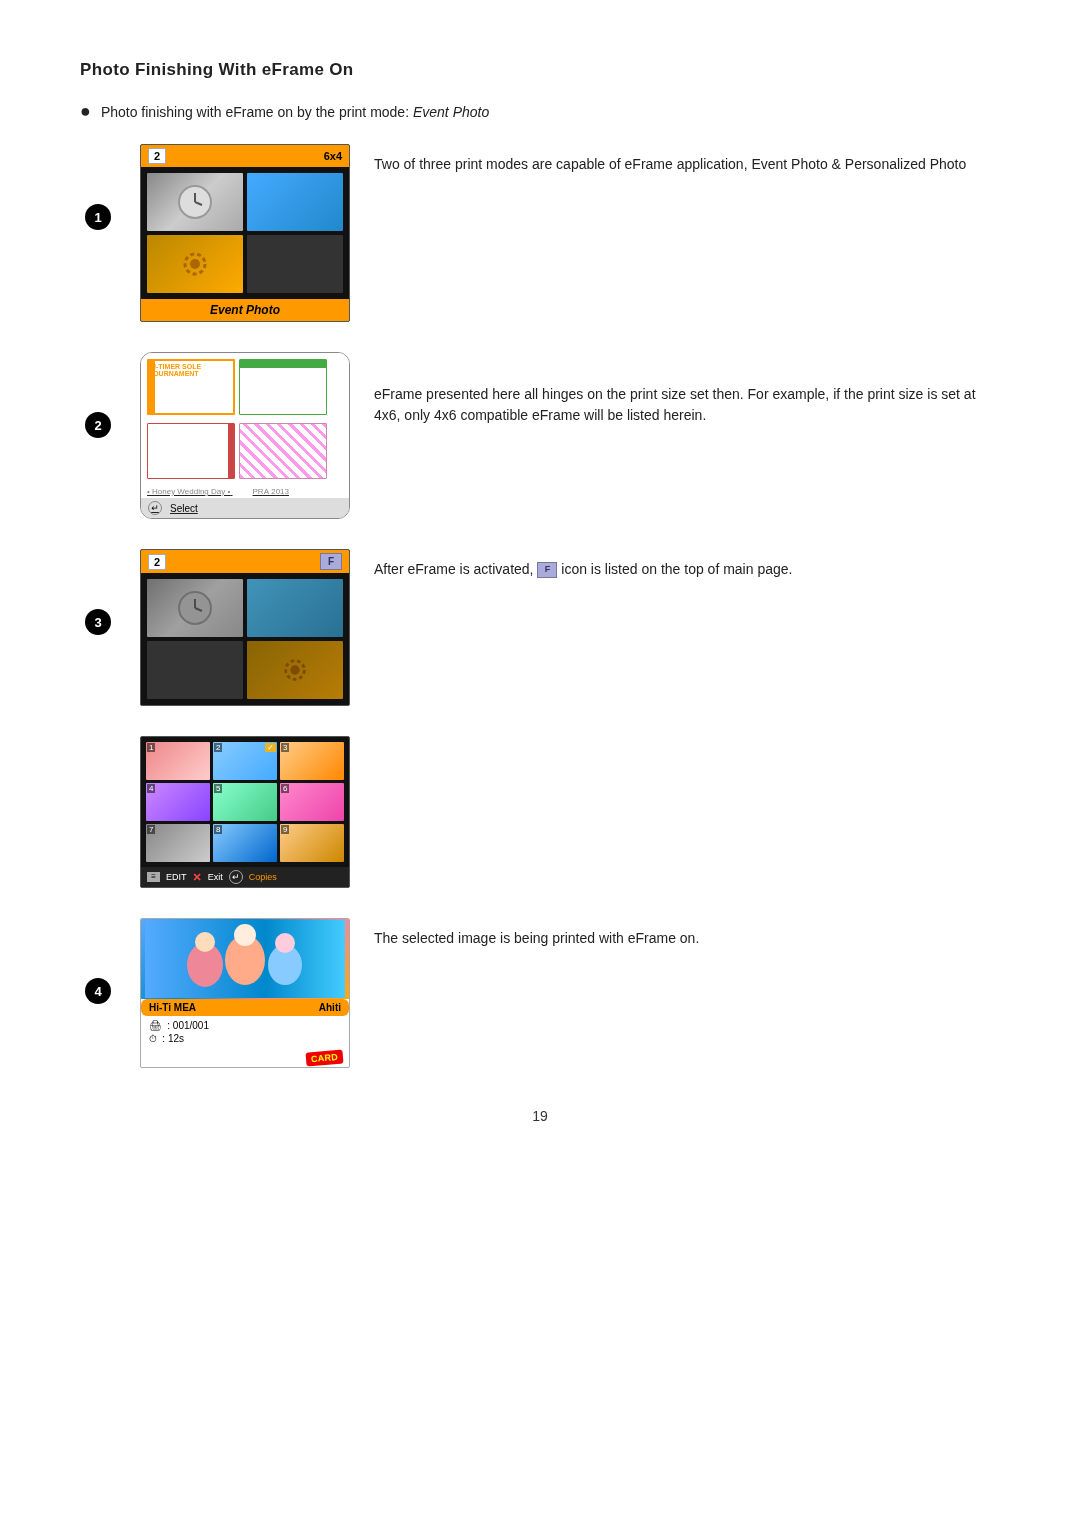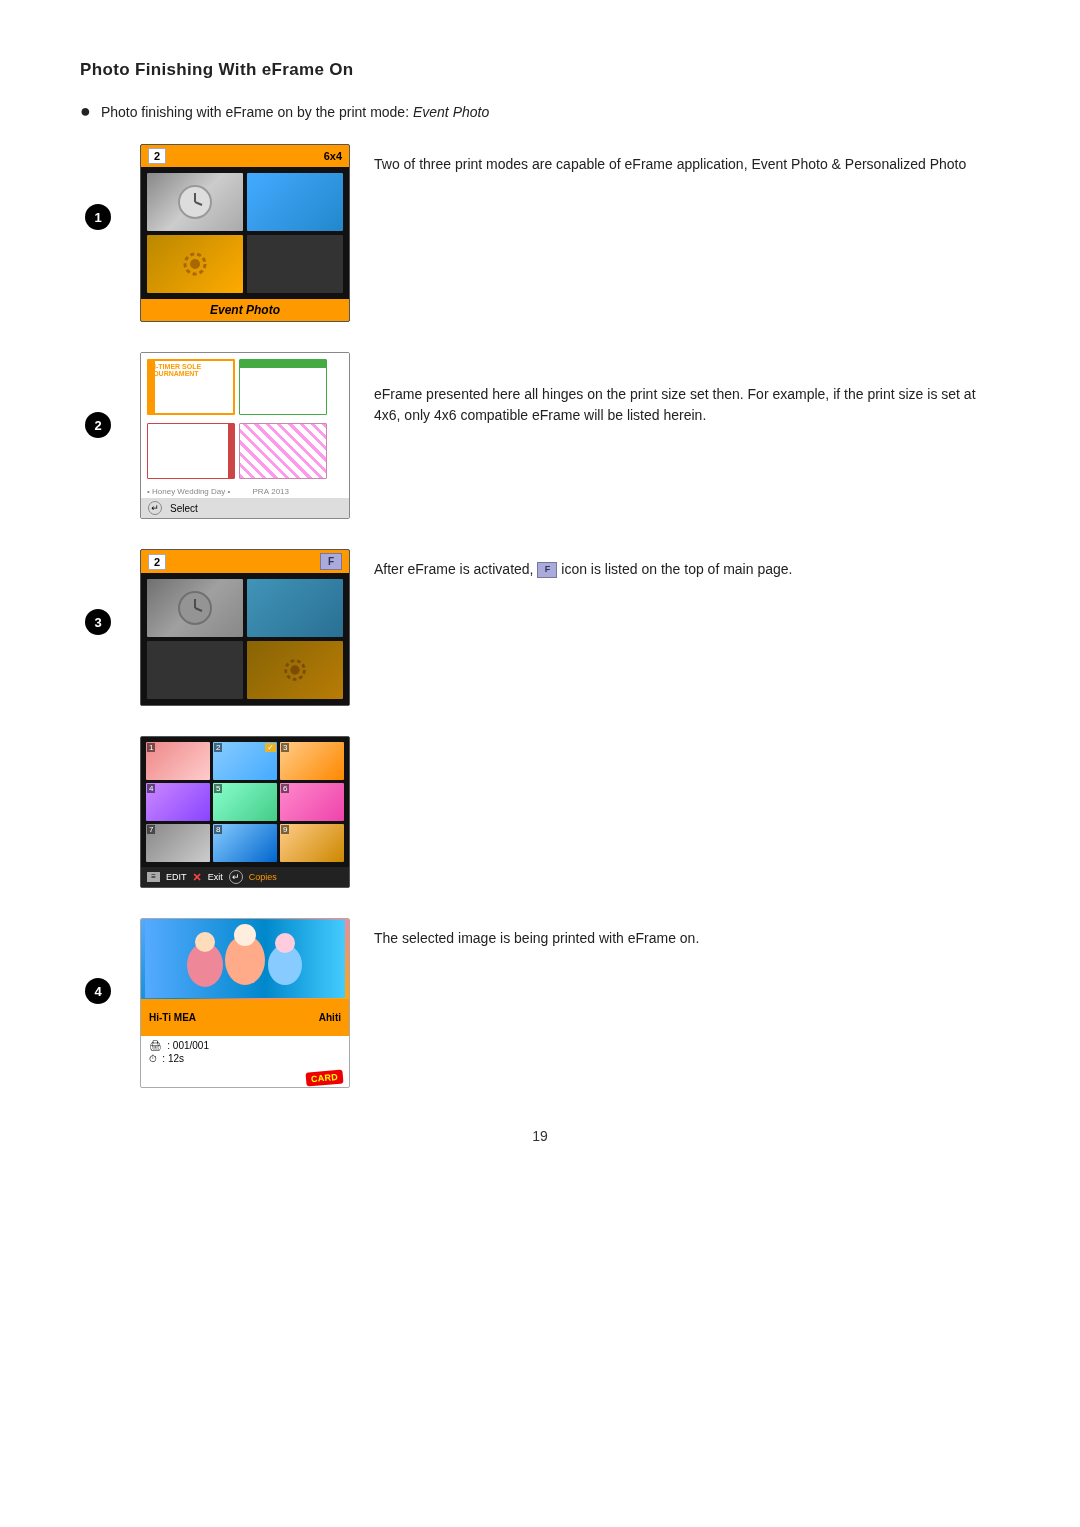--- a/index.html
+++ b/index.html
@@ -140,23 +140,24 @@
       font-size: 12px;
       font-weight: bold;
       color: #000;
       font-style: italic;
     }
 
     
     .screen2 {
       background: #fff;
       border: 1.5px solid #888;
-      border-radius: 2px;
+      border-radius: 12px;
       overflow: hidden;
       font-size: 10px;
+      text-decoration: underline;
     }
     .screen2-inner {
       display: flex;
       flex-direction: column;
       min-height: 145px;
       background: #fff;
     }
     .screen2-frames-row {
       display: flex;
       flex-direction: row;
@@ -354,24 +355,25 @@
       position: relative;
       display: flex;
       align-items: center;
       justify-content: center;
     }
     .screen5-brand-bar {
       background: #f90;
       display: flex;
       justify-content: space-between;
       align-items: flex-end;
-      padding: 13px 8px;
+      padding: 3px 8px;
       font-size: 10px;
       font-weight: bold;
       color: #000;
+      border-radius: 6px;
     }
     .screen5-info-row {
       display: flex;
       flex-direction: column;
       padding: 4px 8px;
       font-size: 10px;
       color: #000;
       gap: 2px;
       background: #fff;
     }

